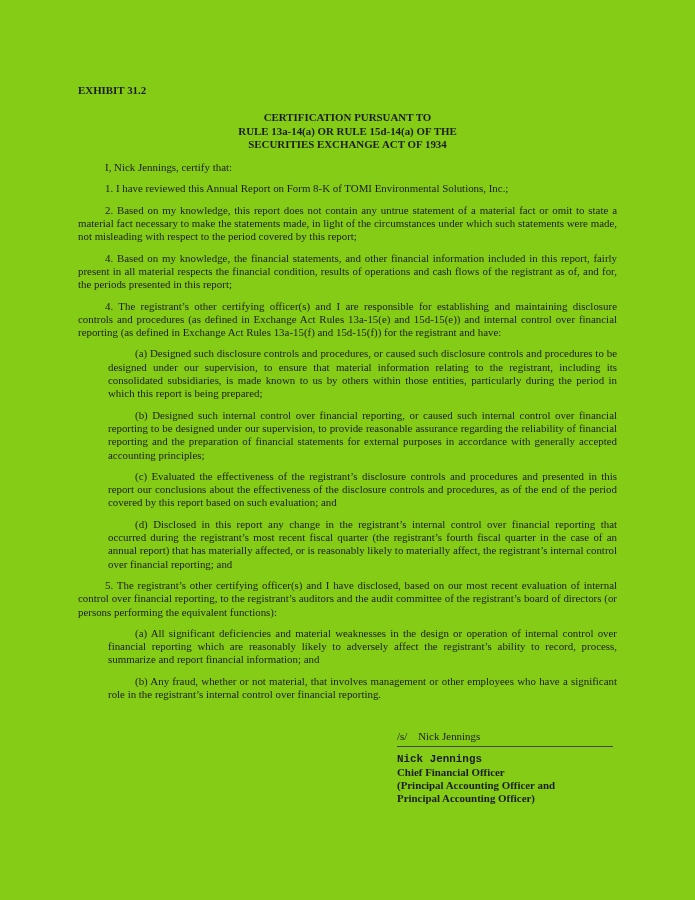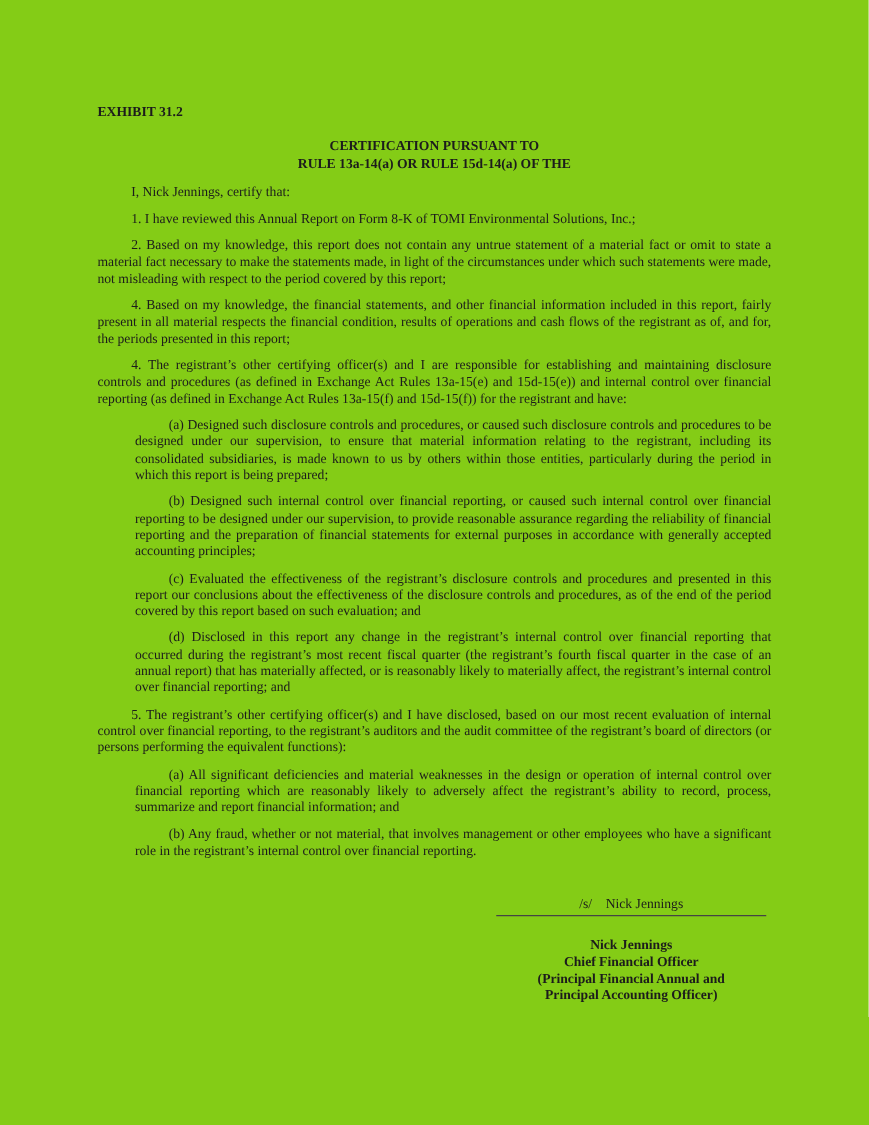--- a/index.html
+++ b/index.html
@@ -42,44 +42,45 @@
   .para.sub {
     margin-left: 30px;
   }
   .dated {
     margin-top: 13px;
     white-space: pre-wrap;
   }
   .sig-block {
     width: 216px;
     margin: 29px 4px 0 auto;
-    text-align: center;
   }
   .sig-line {
     white-space: pre-wrap;
     border-bottom: 1px solid #444;
     padding-bottom: 2px;
   }
   .sig-bold {
     font-weight: bold;
   }
   .sig-bold.first {
-    margin-top: 17px;
+    margin-top: 6px;
+    font-family: Liberation Mono, monospace;
   }
 </style>
 </head>
 <body>
 
 <div class="page">
 
   <div class="exhibit">EXHIBIT 31.2</div>
 
   <div class="title-block">
     <div>CERTIFICATION PURSUANT TO</div>
     <div>RULE 13a-14(a) OR RULE 15d-14(a) OF THE</div>
+    <div>SECURITIES EXCHANGE ACT OF 1934</div>
   </div>
 
   <div class="para main intro">I, Nick Jennings, certify that:</div>
 
   <div id="paragraphs">
       <div class="para main">1. I have reviewed this Annual Report on Form 8-K of TOMI Environmental Solutions, Inc.;</div>
       <div class="para main">2. Based on my knowledge, this report does not contain any untrue statement of a material fact or omit to state a material fact necessary to make the statements made, in light of the circumstances under which such statements were made, not misleading with respect to the period covered by this report;</div>
       <div class="para main">4. Based on my knowledge, the financial statements, and other financial information included in this report, fairly present in all material respects the financial condition, results of operations and cash flows of the registrant as of, and for, the periods presented in this report;</div>
       <div class="para main">4. The registrant’s other certifying officer(s) and I are responsible for establishing and maintaining disclosure controls and procedures (as defined in Exchange Act Rules 13a-15(e) and 15d-15(e)) and internal control over financial reporting (as defined in Exchange Act Rules 13a-15(f) and 15d-15(f)) for the registrant and have:</div>
       <div class="para sub">(a) Designed such disclosure controls and procedures, or caused such disclosure controls and procedures to be designed under our supervision, to ensure that material information relating to the registrant, including its consolidated subsidiaries, is made known to us by others within those entities, particularly during the period in which this report is being prepared;</div>
@@ -89,17 +90,17 @@
       <div class="para main">5. The registrant’s other certifying officer(s) and I have disclosed, based on our most recent evaluation of internal control over financial reporting, to the registrant’s auditors and the audit committee of the registrant’s board of directors (or persons performing the equivalent functions):</div>
       <div class="para sub">(a) All significant deficiencies and material weaknesses in the design or operation of internal control over financial reporting which are reasonably likely to adversely affect the registrant’s ability to record, process, summarize and report financial information; and</div>
       <div class="para sub">(b) Any fraud, whether or not material, that involves management or other employees who have a significant role in the registrant’s internal control over financial reporting.</div>
     </div>
 
 
   <div class="sig-block">
     <div class="sig-line">/s/    Nick Jennings</div>
     <div class="sig-bold first">Nick Jennings</div>
     <div class="sig-bold">Chief Financial Officer</div>
-    <div class="sig-bold">(Principal Financial Annual and</div>
+    <div class="sig-bold">(Principal Accounting Officer and</div>
     <div class="sig-bold">Principal Accounting Officer)</div>
   </div>
 
 </div>
 
 </body></html>

